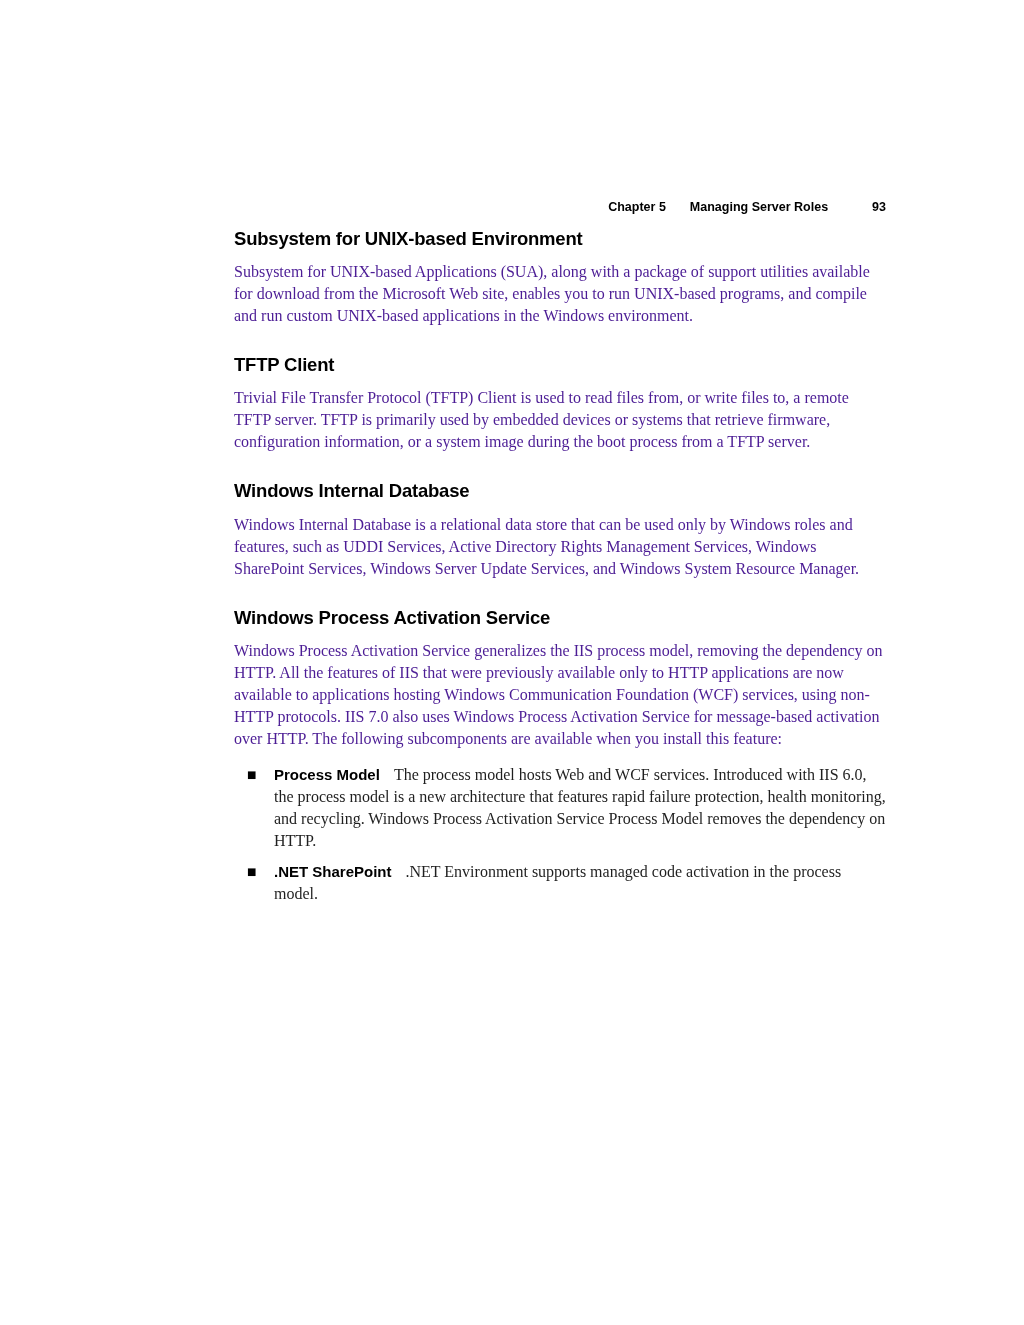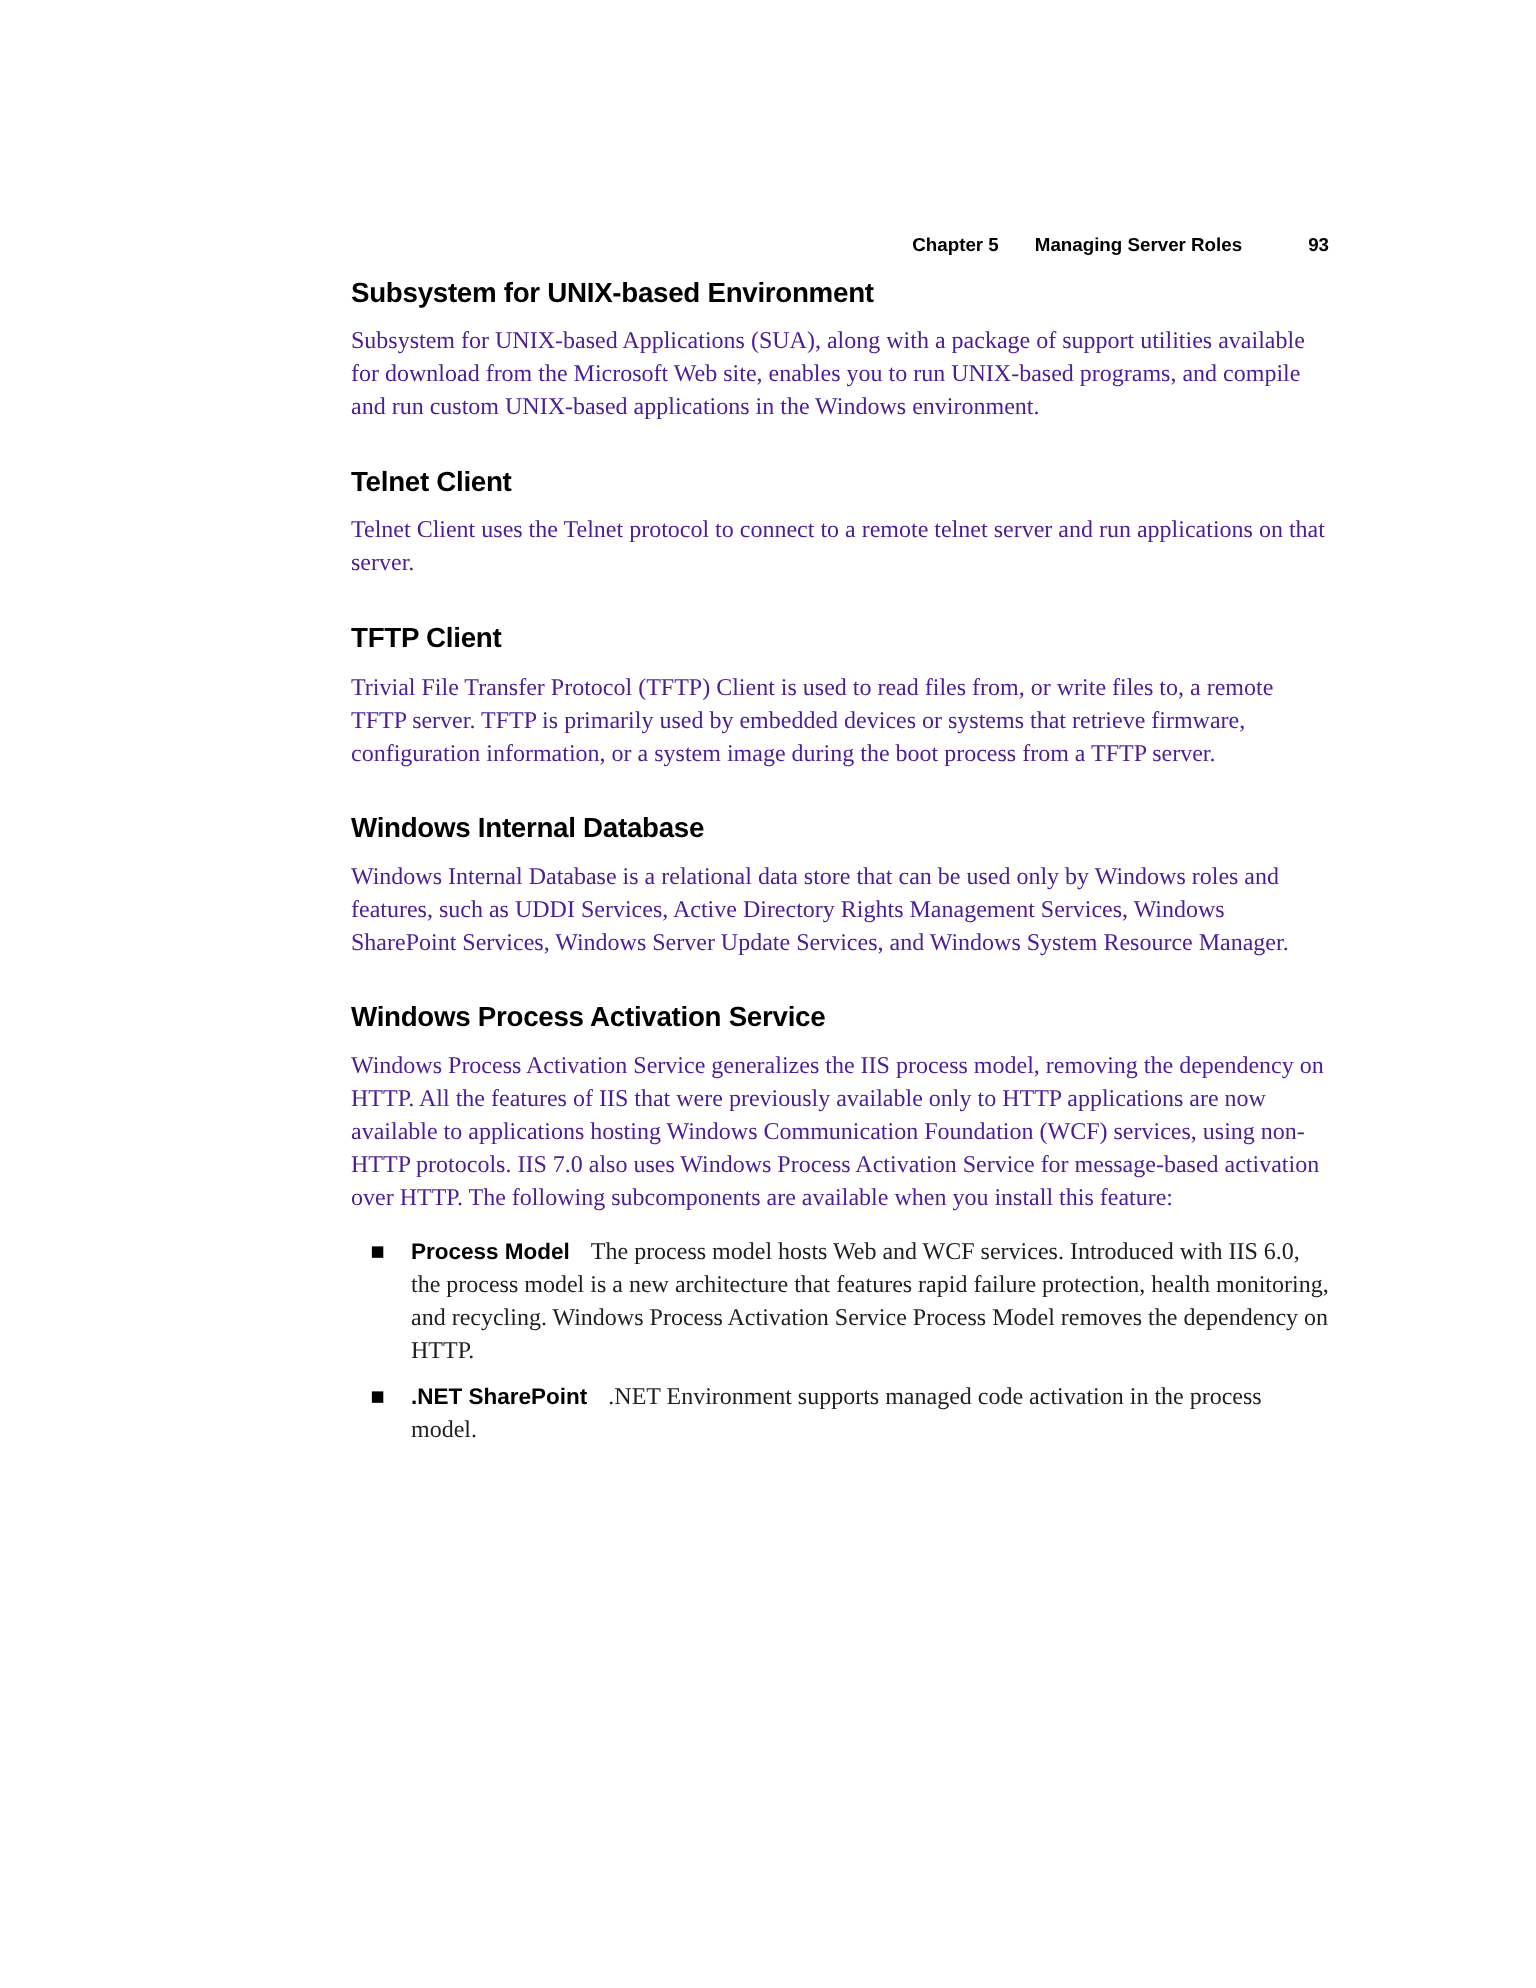--- a/index.html
+++ b/index.html
@@ -27,21 +27,21 @@
     justify-content: flex-end;
     align-items: baseline;
     font-family: "Liberation Sans", sans-serif;
     font-size: 12.5px;
     font-weight: 700;
     color: #000000;
     margin-bottom: 6px;
   }
   .running-header .chapter { margin-right: 12px; }
   .running-header .book-title { margin-right: 0; padding-left: 12px; }
-  .running-header .page-num { margin-left: 44px; }
+  .running-header .page-num { margin-left: 44px; margin-top: 44px; }
   h2.section-title {
     font-family: "Liberation Sans", sans-serif;
     font-size: 18.5px;
     font-weight: 700;
     color: #000000;
     letter-spacing: -0.2px;
     margin: 27px 0 11px 0;
     line-height: 1.2;
   }
   h2.section-title.first { margin-top: 14px; }
@@ -93,24 +93,20 @@
       <span class="chapter">Chapter 5</span>
       <span class="book-title">Managing Server Roles</span>
       <span class="page-num">93</span>
     </div>
 
     <div class="section">
       <h2 class="section-title first">Subsystem for UNIX-based Environment</h2>
       <p class="body-text">Subsystem for UNIX-based Applications (SUA), along with a package of support utilities available for download from the Microsoft Web site, enables you to run UNIX-based programs, and compile and run custom UNIX-based applications in the Windows environment.</p>
     </div>
 
-    <div class="section">
-      <h2 class="section-title">Telnet Client</h2>
-      <p class="body-text">Telnet Client uses the Telnet protocol to connect to a remote telnet server and run applications on that server.</p>
-    </div>
 
 
     <div class="section">
       <h2 class="section-title">TFTP Client</h2>
       <p class="body-text">Trivial File Transfer Protocol (TFTP) Client is used to read files from, or write files to, a remote TFTP server. TFTP is primarily used by embedded devices or systems that retrieve firmware, configuration information, or a system image during the boot process from a TFTP server.</p>
     </div>
 
     <div class="section">
       <h2 class="section-title">Windows Internal Database</h2>
       <p class="body-text">Windows Internal Database is a relational data store that can be used only by Windows roles and features, such as UDDI Services, Active Directory Rights Management Services, Windows SharePoint Services, Windows Server Update Services, and Windows System Resource Manager.</p>

